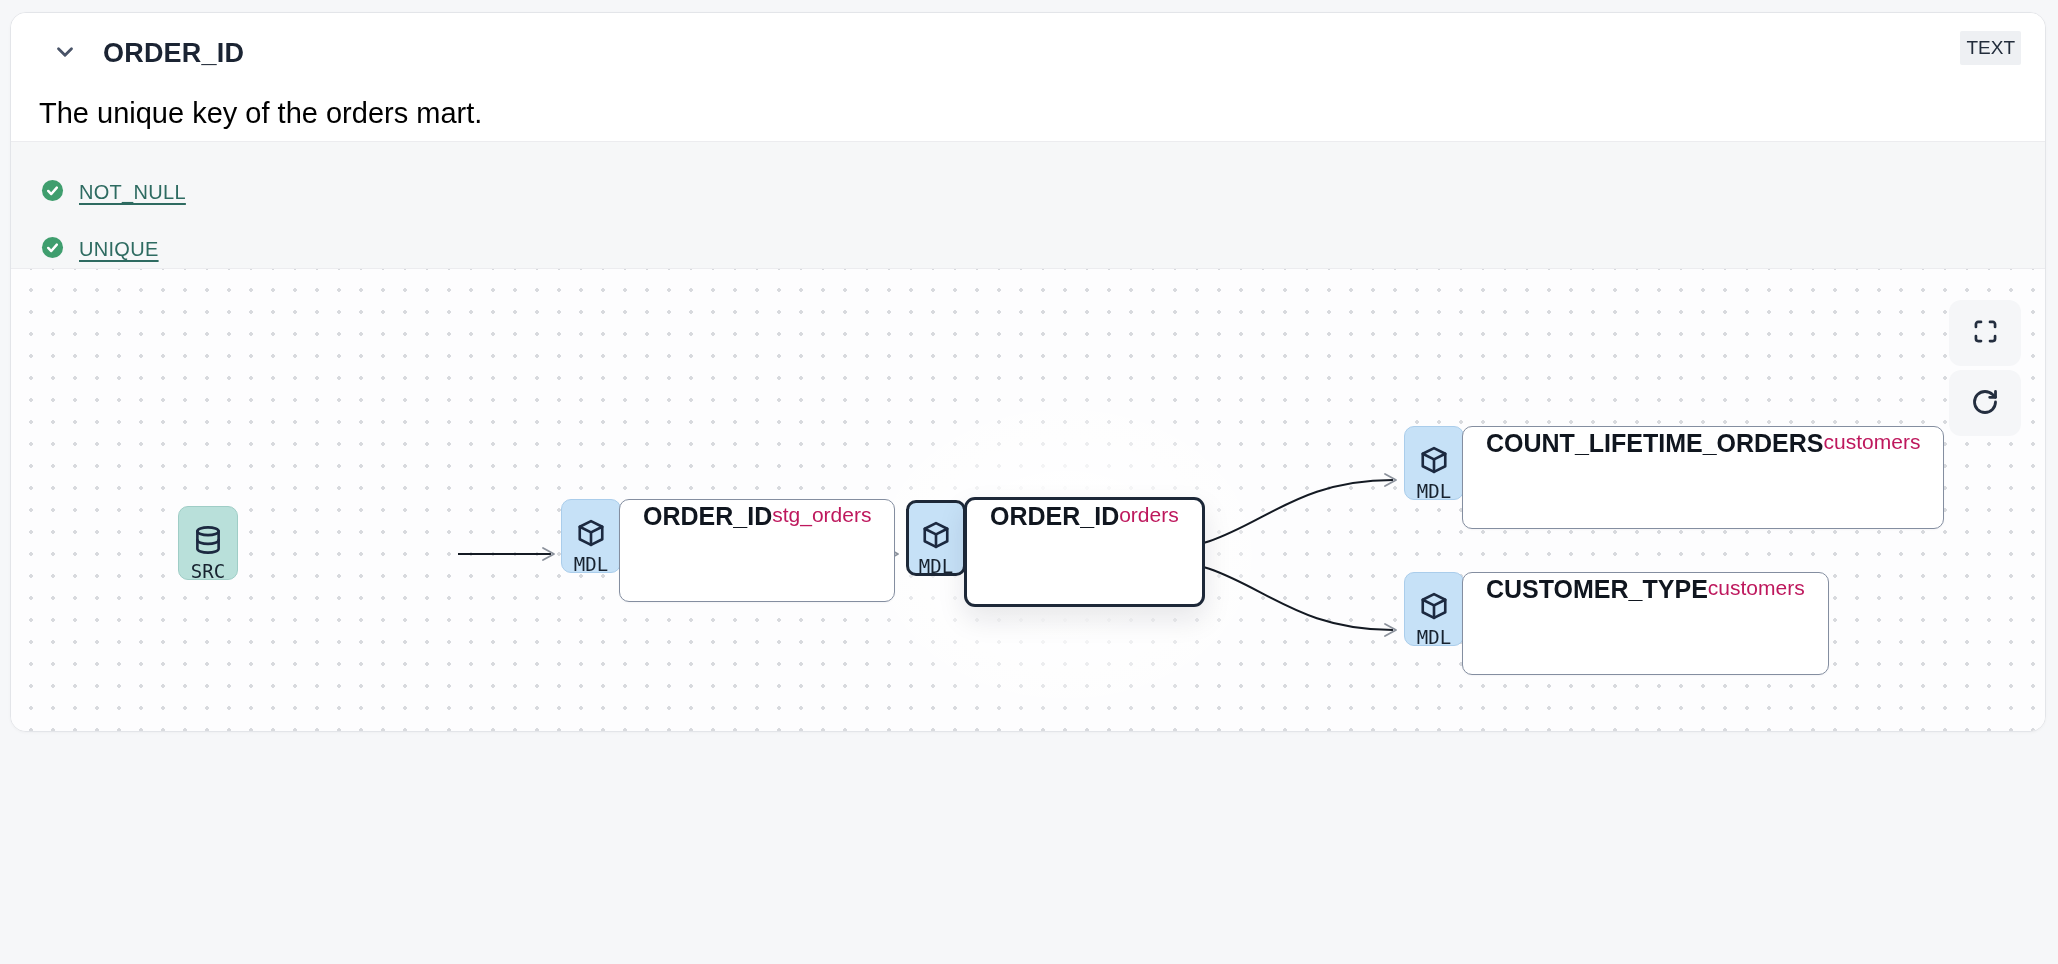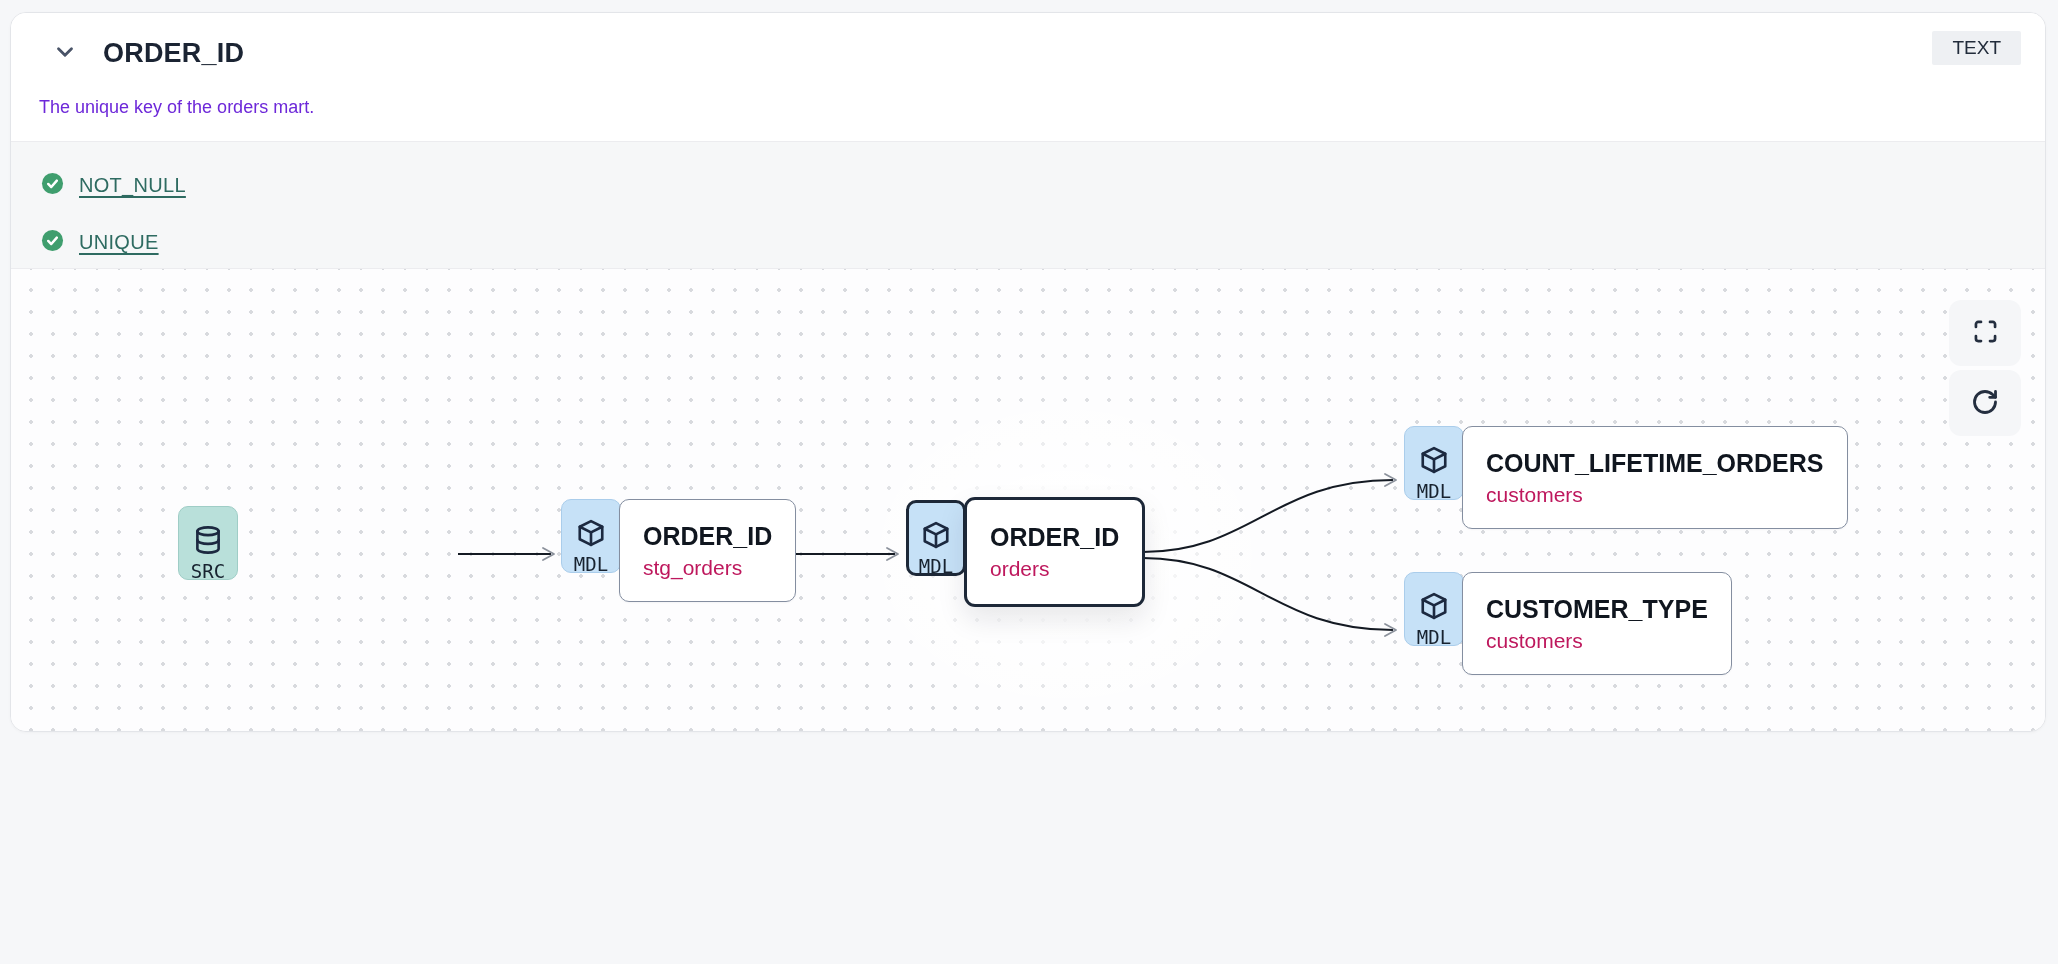--- a/index.html
+++ b/index.html
@@ -10,25 +10,25 @@
     background:#ffffff; border:1px solid #e3e5e9; border-radius:16px;
     display:flex; flex-direction:column; overflow:hidden;
     box-shadow:0 1px 3px rgba(0,0,0,0.03);
   }
 
   
   .hdr { position:relative; height:128px; flex:0 0 auto; background:#fff; }
   .hdr-row { position:absolute; left:38px; top:24px; display:flex; align-items:center; gap:14px; }
   .chev-btn { width:32px; height:32px; display:flex; align-items:center; justify-content:center; cursor:pointer; background:none; border:none; }
   .col-title { font-size:27px; font-weight:700; color:#1b2433; letter-spacing:0.2px; margin-left:8px; }
-  .type-badge { position:absolute; right:24px; top:18px; background:#eef0f3; color:#222c3b; font-size:19px; padding:6px 20px; border-radius:2px; }
-  .desc { position:absolute; left:28px; top:84px; font-size:18px; color:#6d28d9; }
-
-  
-  .tests { flex:0 0 auto; height:128px; background:#f6f7f8; border-top:1px solid #ececef; border-bottom:1px solid #ececef; padding:28px 0 0 30px; }
+  .type-badge { position:absolute; right:24px; top:18px; background:#eef0f3; color:#222c3b; font-size:19px; padding:6px 6px; border-radius:2px; }
+  .desc { position:absolute; left:28px; top:84px; font-size:29px; color:#000000; }
+
+  
+  .tests { flex:0 0 auto; height:128px; background:#f6f7f8; border-top:1px solid #ececef; border-bottom:1px solid #ececef; padding:35px 0 0 30px; }
   .test-row { display:flex; align-items:center; gap:15px; height:30px; margin-bottom:27px; }
   .test-link { font-size:20px; font-weight:500; color:#2e6b61; text-decoration:underline; text-underline-offset:4px; text-decoration-thickness:1.5px; letter-spacing:0.3px; cursor:pointer; }
 
   
   .canvas {
     position:relative; flex:1 1 auto; background:#fdfdfe;
     background-image:radial-gradient(circle, #d8dade 1.7px, transparent 1.8px);
     background-size:22px 22px; background-position:9px 10px;
   }
   .glow { position:absolute; left:830px; top:110px; width:450px; height:350px;
@@ -42,21 +42,21 @@
     width:60px; height:74px; border-radius:10px; flex:0 0 auto;
     display:flex; flex-direction:column; align-items:center; justify-content:center; gap:2px;
     padding-top:19px; position:relative; z-index:1;
   }
   .nbadge.src { background:#b9e0da; border:1px solid #9fcdc6; }
   .nbadge.mdl { background:#c6e1f7; border:1px solid #aacdeb; }
   .nbadge .blabel { font-family:"DejaVu Sans Mono", monospace; font-size:19px; color:#17222f; line-height:20px; }
   .ncard {
     background:#fff; border:1px solid #848ea0; border-radius:10px; height:103px;
     margin-left:-2px; position:relative; z-index:2;
-    display:flex; flex-direction:column; justify-content:center; padding:0 23px;
+    display:flex; flex-direction:row; justify-content:center; padding:0 23px;
     white-space:nowrap; box-shadow:0 1px 2px rgba(16,24,40,0.04);
   }
   .ntitle { font-size:25px; font-weight:700; color:#10161f; line-height:33px; }
   .nsub { font-size:21px; color:#be185d; line-height:29px; }
 
   .node.selected .nbadge { border:3px solid #1d2838; height:76px; margin-top:3px; }
   .node.selected .ncard { border:3px solid #1d2838; height:110px; border-radius:11px;
     box-shadow:0 12px 28px rgba(15,23,42,0.10); }
 
   

